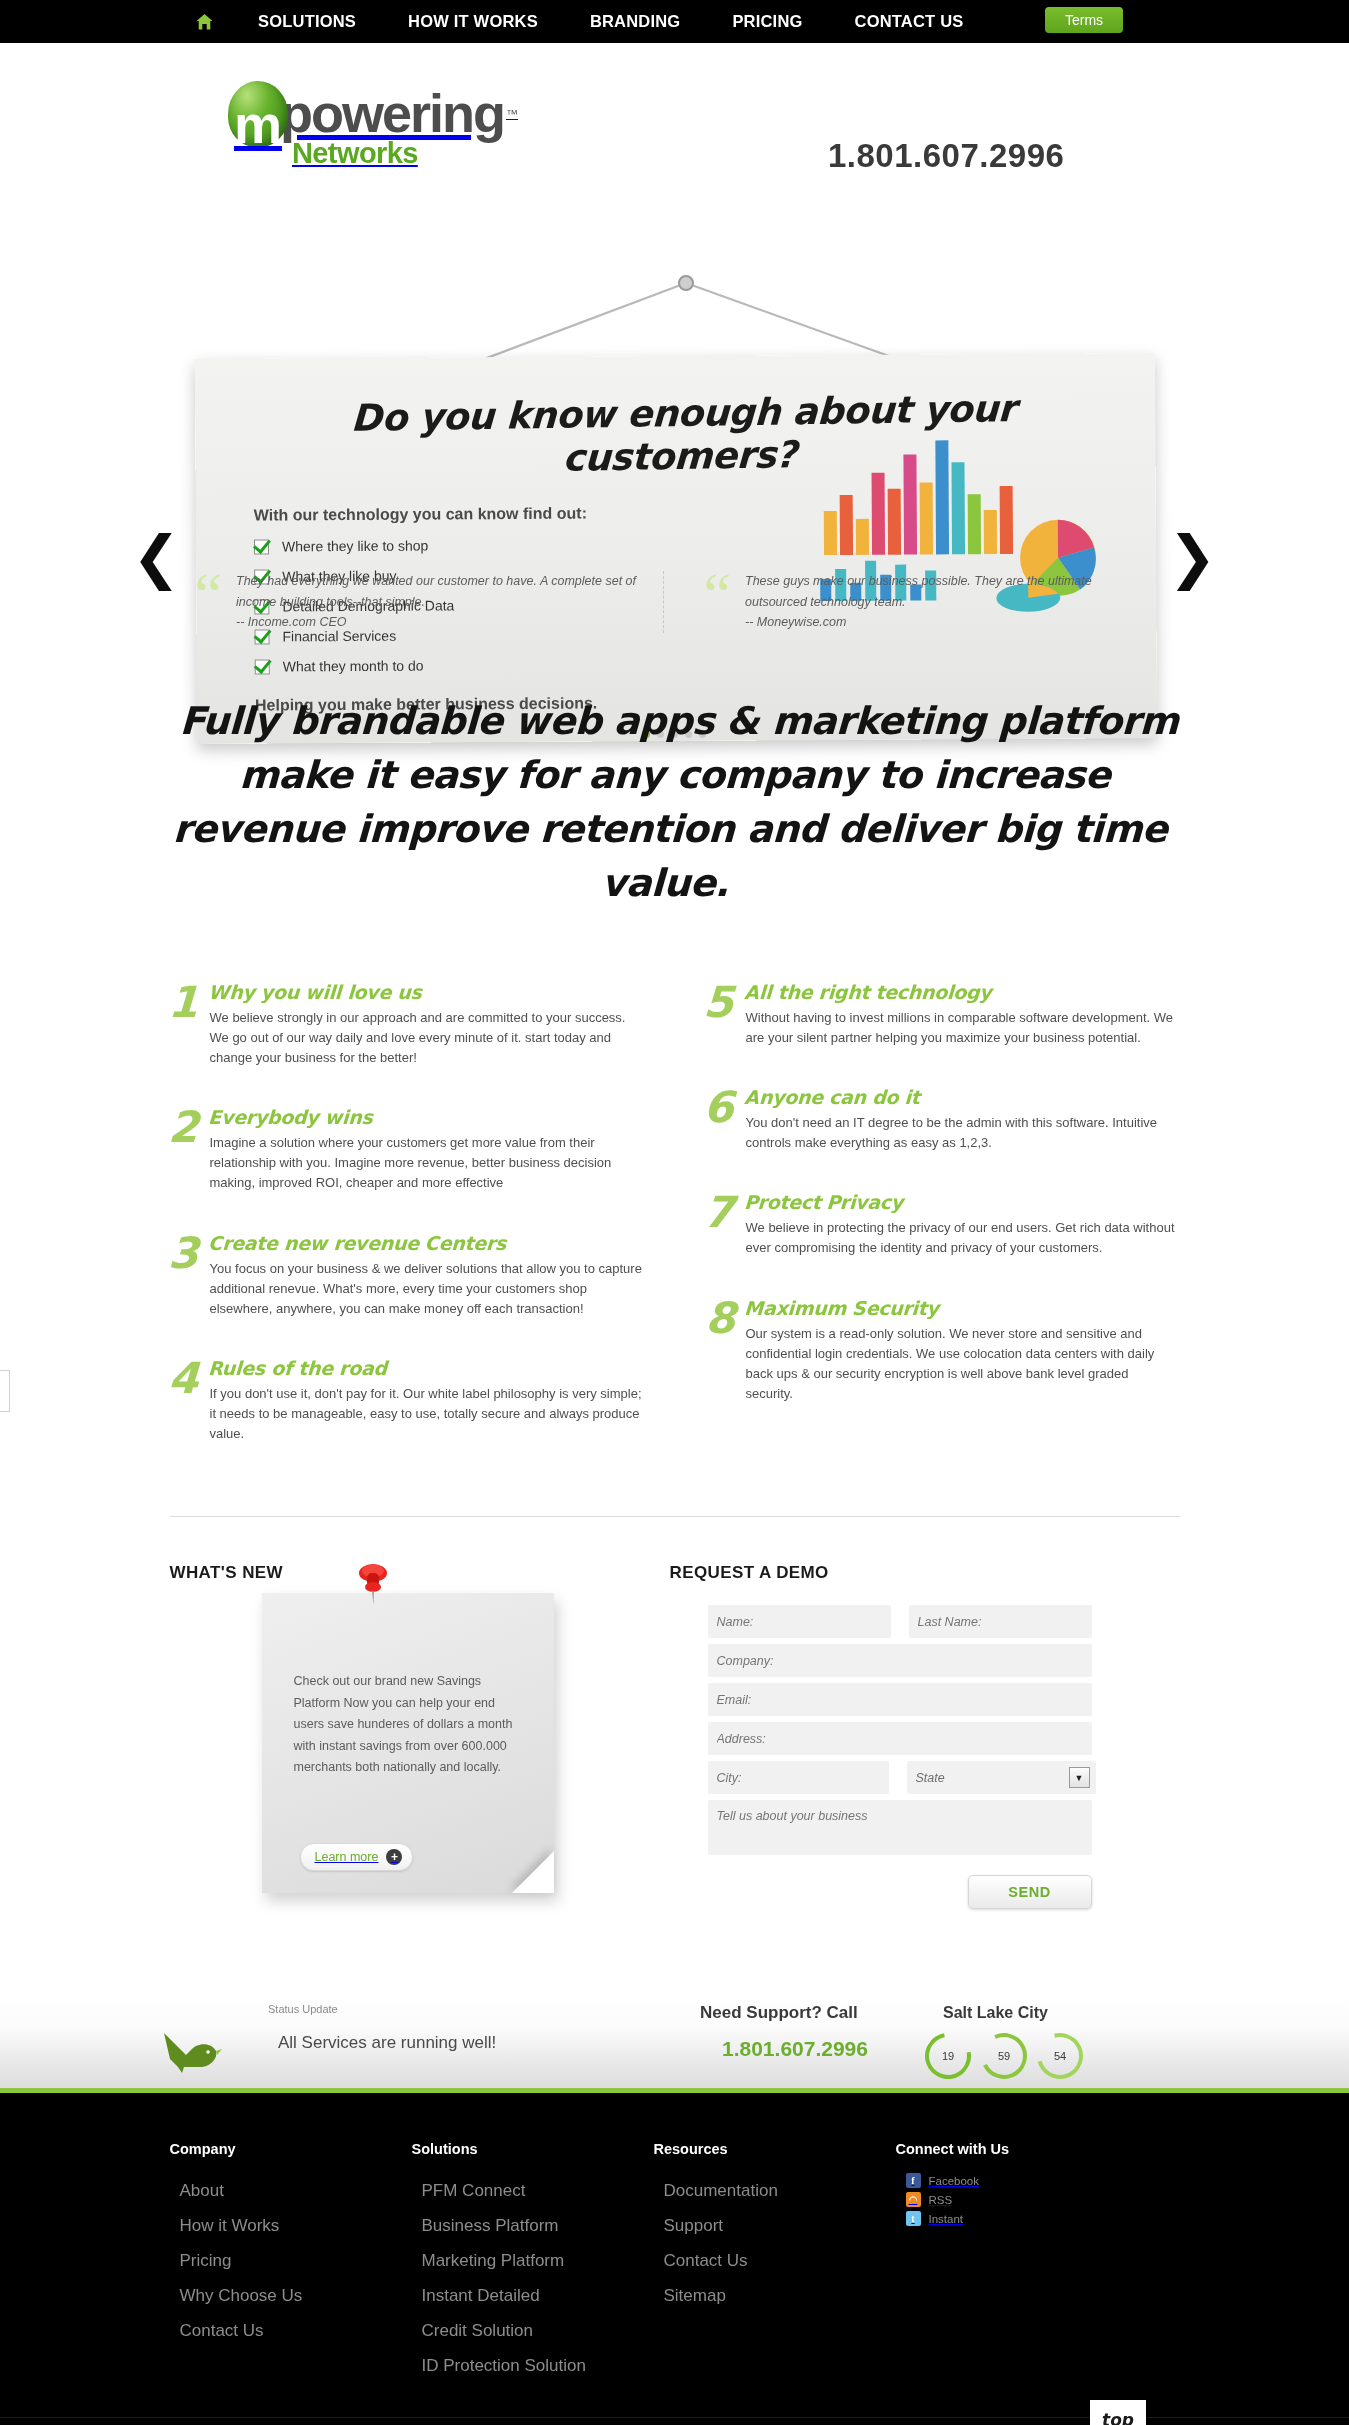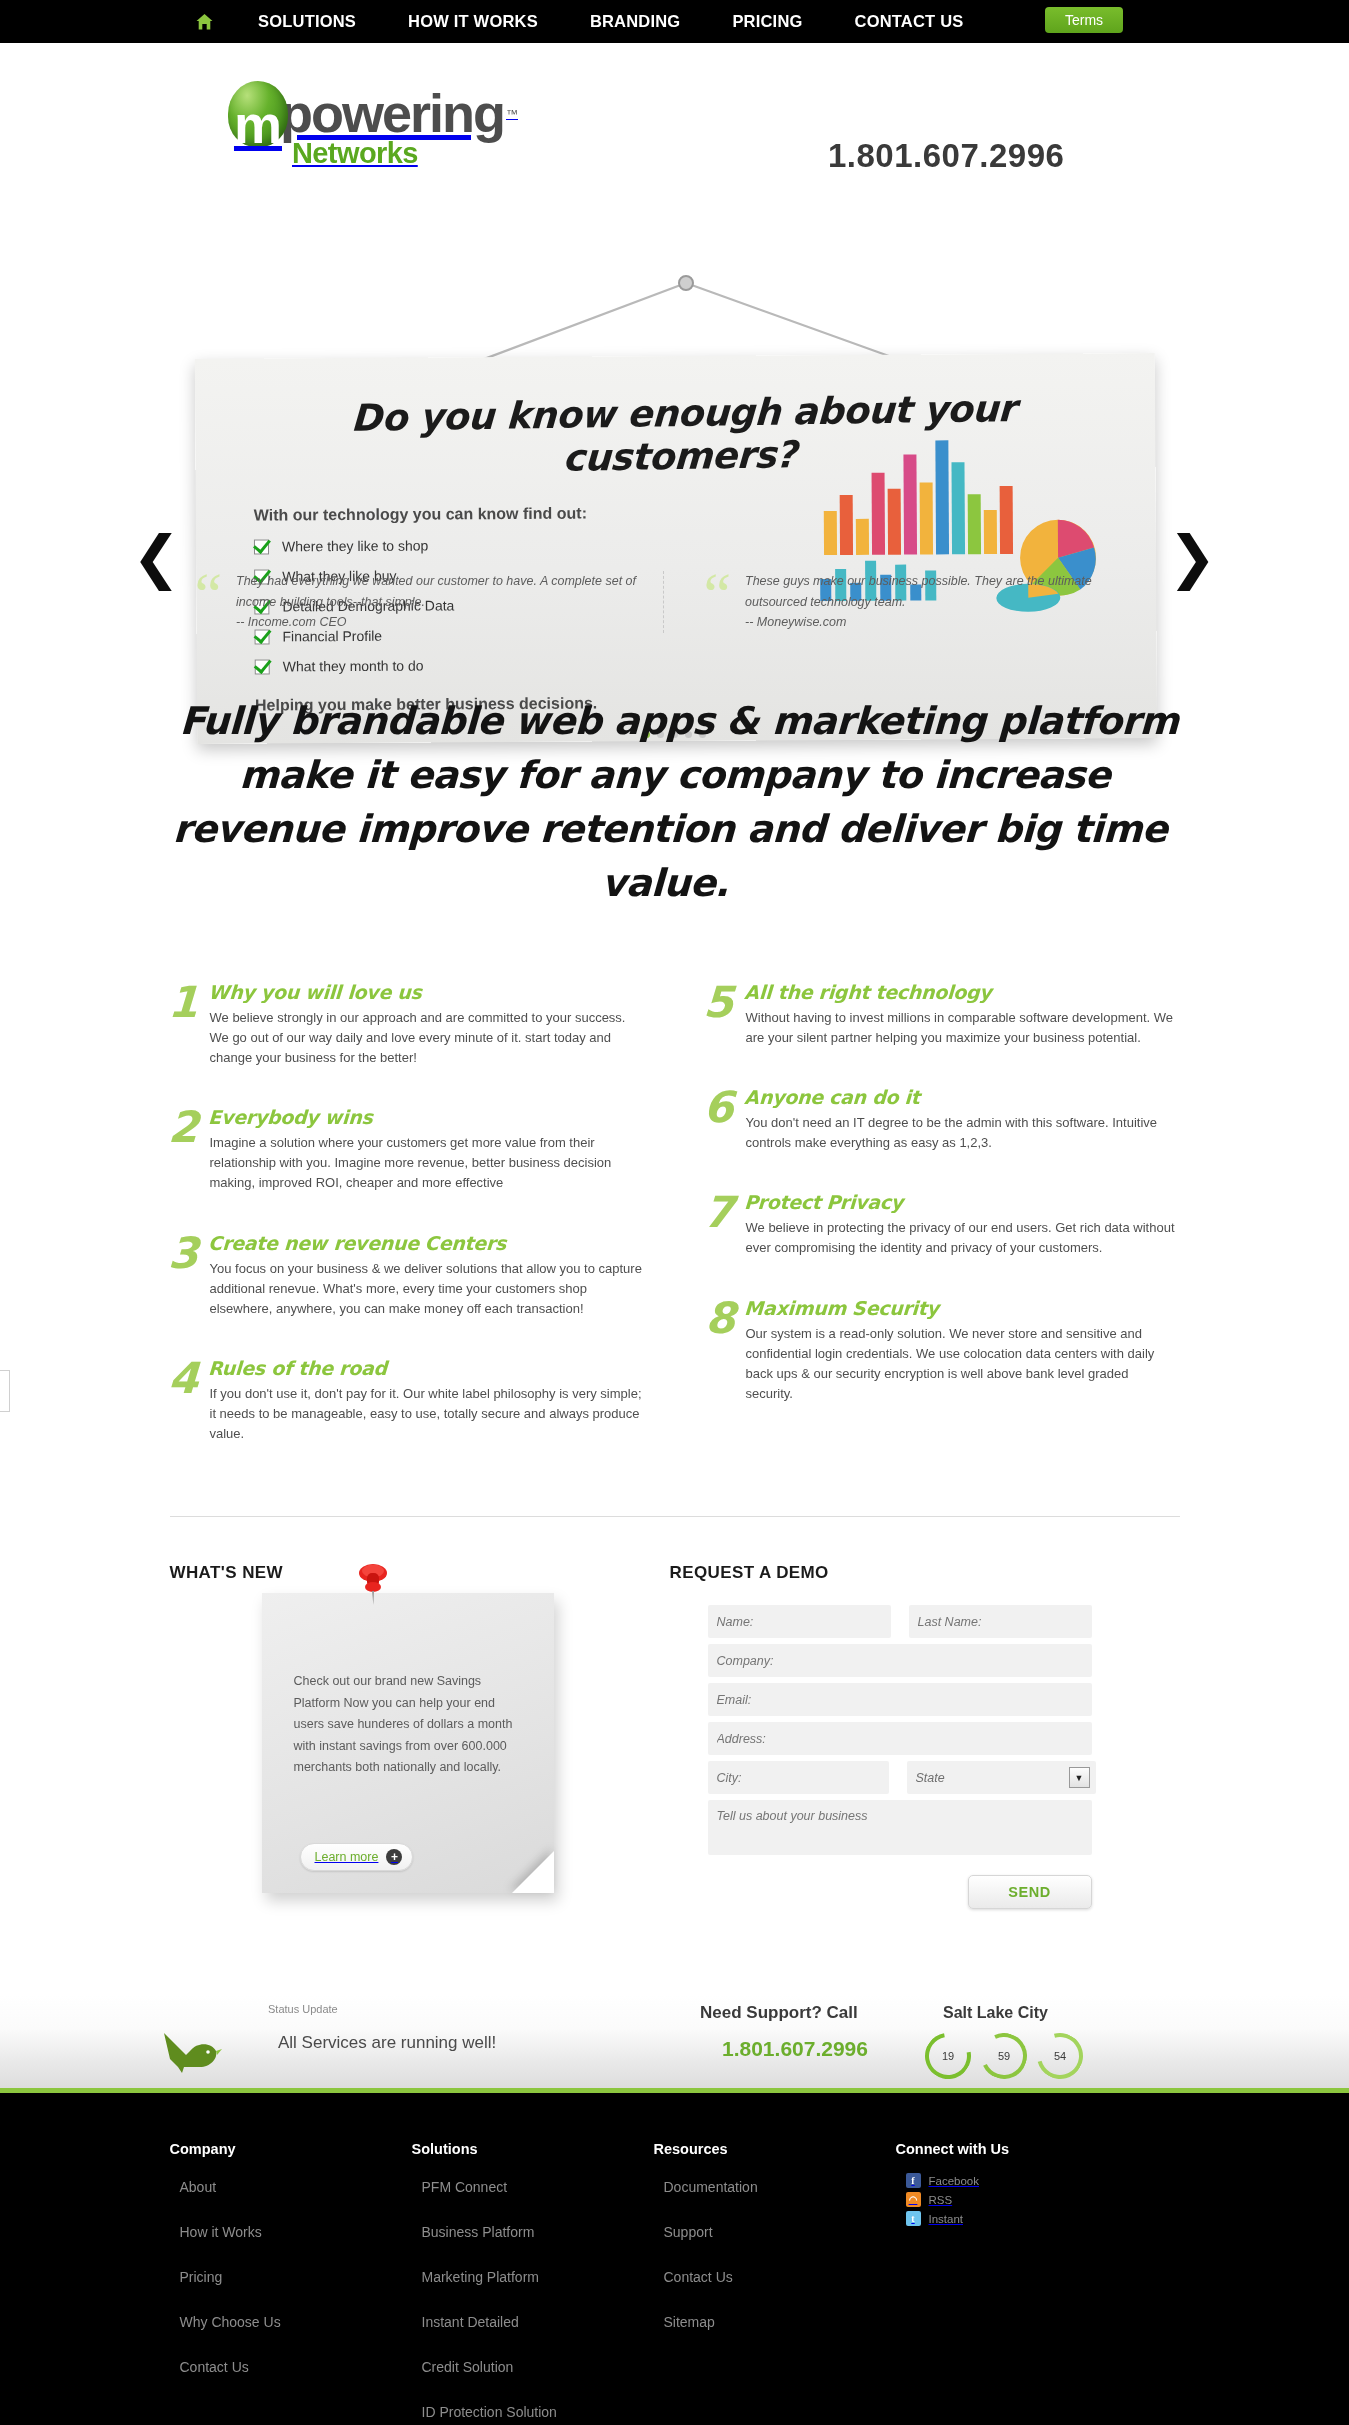--- a/index.html
+++ b/index.html
@@ -507,25 +507,24 @@
   .fgroup.wide { width: 282px; }
   .fg-title {
     color: #ffffff;
     font-size: 14.5px;
     font-weight: bold;
     margin-bottom: 16px;
   }
   .fg-link {
     display: block;
     color: #8d8d8d;
-    font-size: 14px;
+    font-size: 17px;
     line-height: 2.06;
     text-decoration: none;
     padding-left: 10px;
-    margin-top: 16px;
   }
   .social-row {
     display: flex; align-items: center; gap: 8px;
     padding-left: 10px;
     margin-bottom: 4px;
   }
   .sicon {
     width: 15px; height: 15px;
     border-radius: 2px;
     display: flex; align-items: center; justify-content: center;
@@ -633,21 +632,21 @@
         <li>
             <span class="chk"></span>
             <span>What they like buy</span>
           </li>
         <li>
             <span class="chk"></span>
             <span>Detailed Demographic Data</span>
           </li>
         <li>
             <span class="chk"></span>
-            <span>Financial Profile</span>
+            <span>Financial Services</span>
           </li>
         <li>
             <span class="chk"></span>
             <span>What they month to do</span>
           </li>
       </ul>
       <div class="hero-foot">Helping you make better business decisions.</div>
     </div>
 
     <svg class="hero-graphic" viewBox="0 0 300 200">

